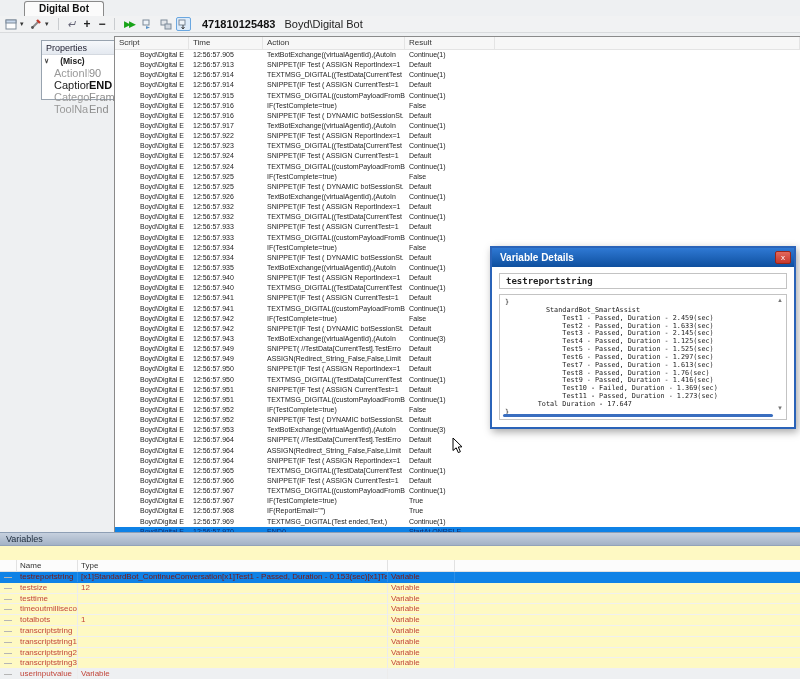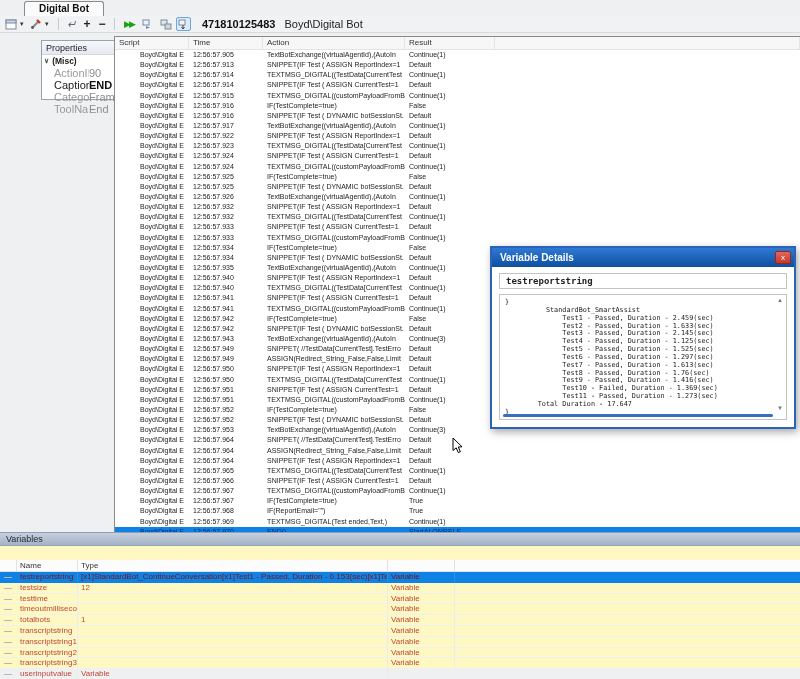--- a/index.html
+++ b/index.html
@@ -24,21 +24,21 @@
   .session-id { font-size:11px; font-weight:bold; color:#111; margin-left:8px; }
   .session-name { font-size:11px; color:#222; margin-left:6px; }
 
   
   .props { position:absolute; left:1px; top:40px; width:113px; height:60px; background:#fff;
            border:1px solid #98a3af;margin-left:40px; }
   .props-title { height:14px; background:linear-gradient(#f6f8fb,#e4e9f0); border-bottom:1px solid #d4d9e0;
                  display:flex; align-items:center; font-size:9px; color:#223; padding:0 3px 0 4px; }
   .props-title .spacer { flex:1; }
   .props-title .ticon { font-size:8px; color:#444; margin-left:4px; }
-  .props-group { display:flex; align-items:center; font-size:8.5px; font-weight:bold; height:12px; padding-left:2px; background:#fff; }
+  .props-group { display:flex; align-items:center; font-size:8.5px; font-weight:bold; height:12px; padding-left:2px; background:#fff;gap:8px; }
   .props-group .chev { font-size:7px; margin-right:3px; color:#444; }
   .prow { display:grid; grid-template-columns:47px 1fr; height:12px; font-size:11px; align-items:center; overflow:hidden; }
   .prow .plabel { padding-left:12px; color:#9a9a9a; white-space:nowrap; overflow:hidden; }
   .prow .pvalue { color:#8d8d8d; white-space:nowrap; overflow:hidden; }
   .prow.strong .plabel { color:#222; }
   .prow.strong .pvalue { color:#111; font-weight:bold; }
 
   
   .logpanel { position:absolute; left:114px; top:36px; width:686px; height:505px; background:#fff;
               border-left:1px solid #8a8a8a; border-top:1px solid #8a8a8a; }

